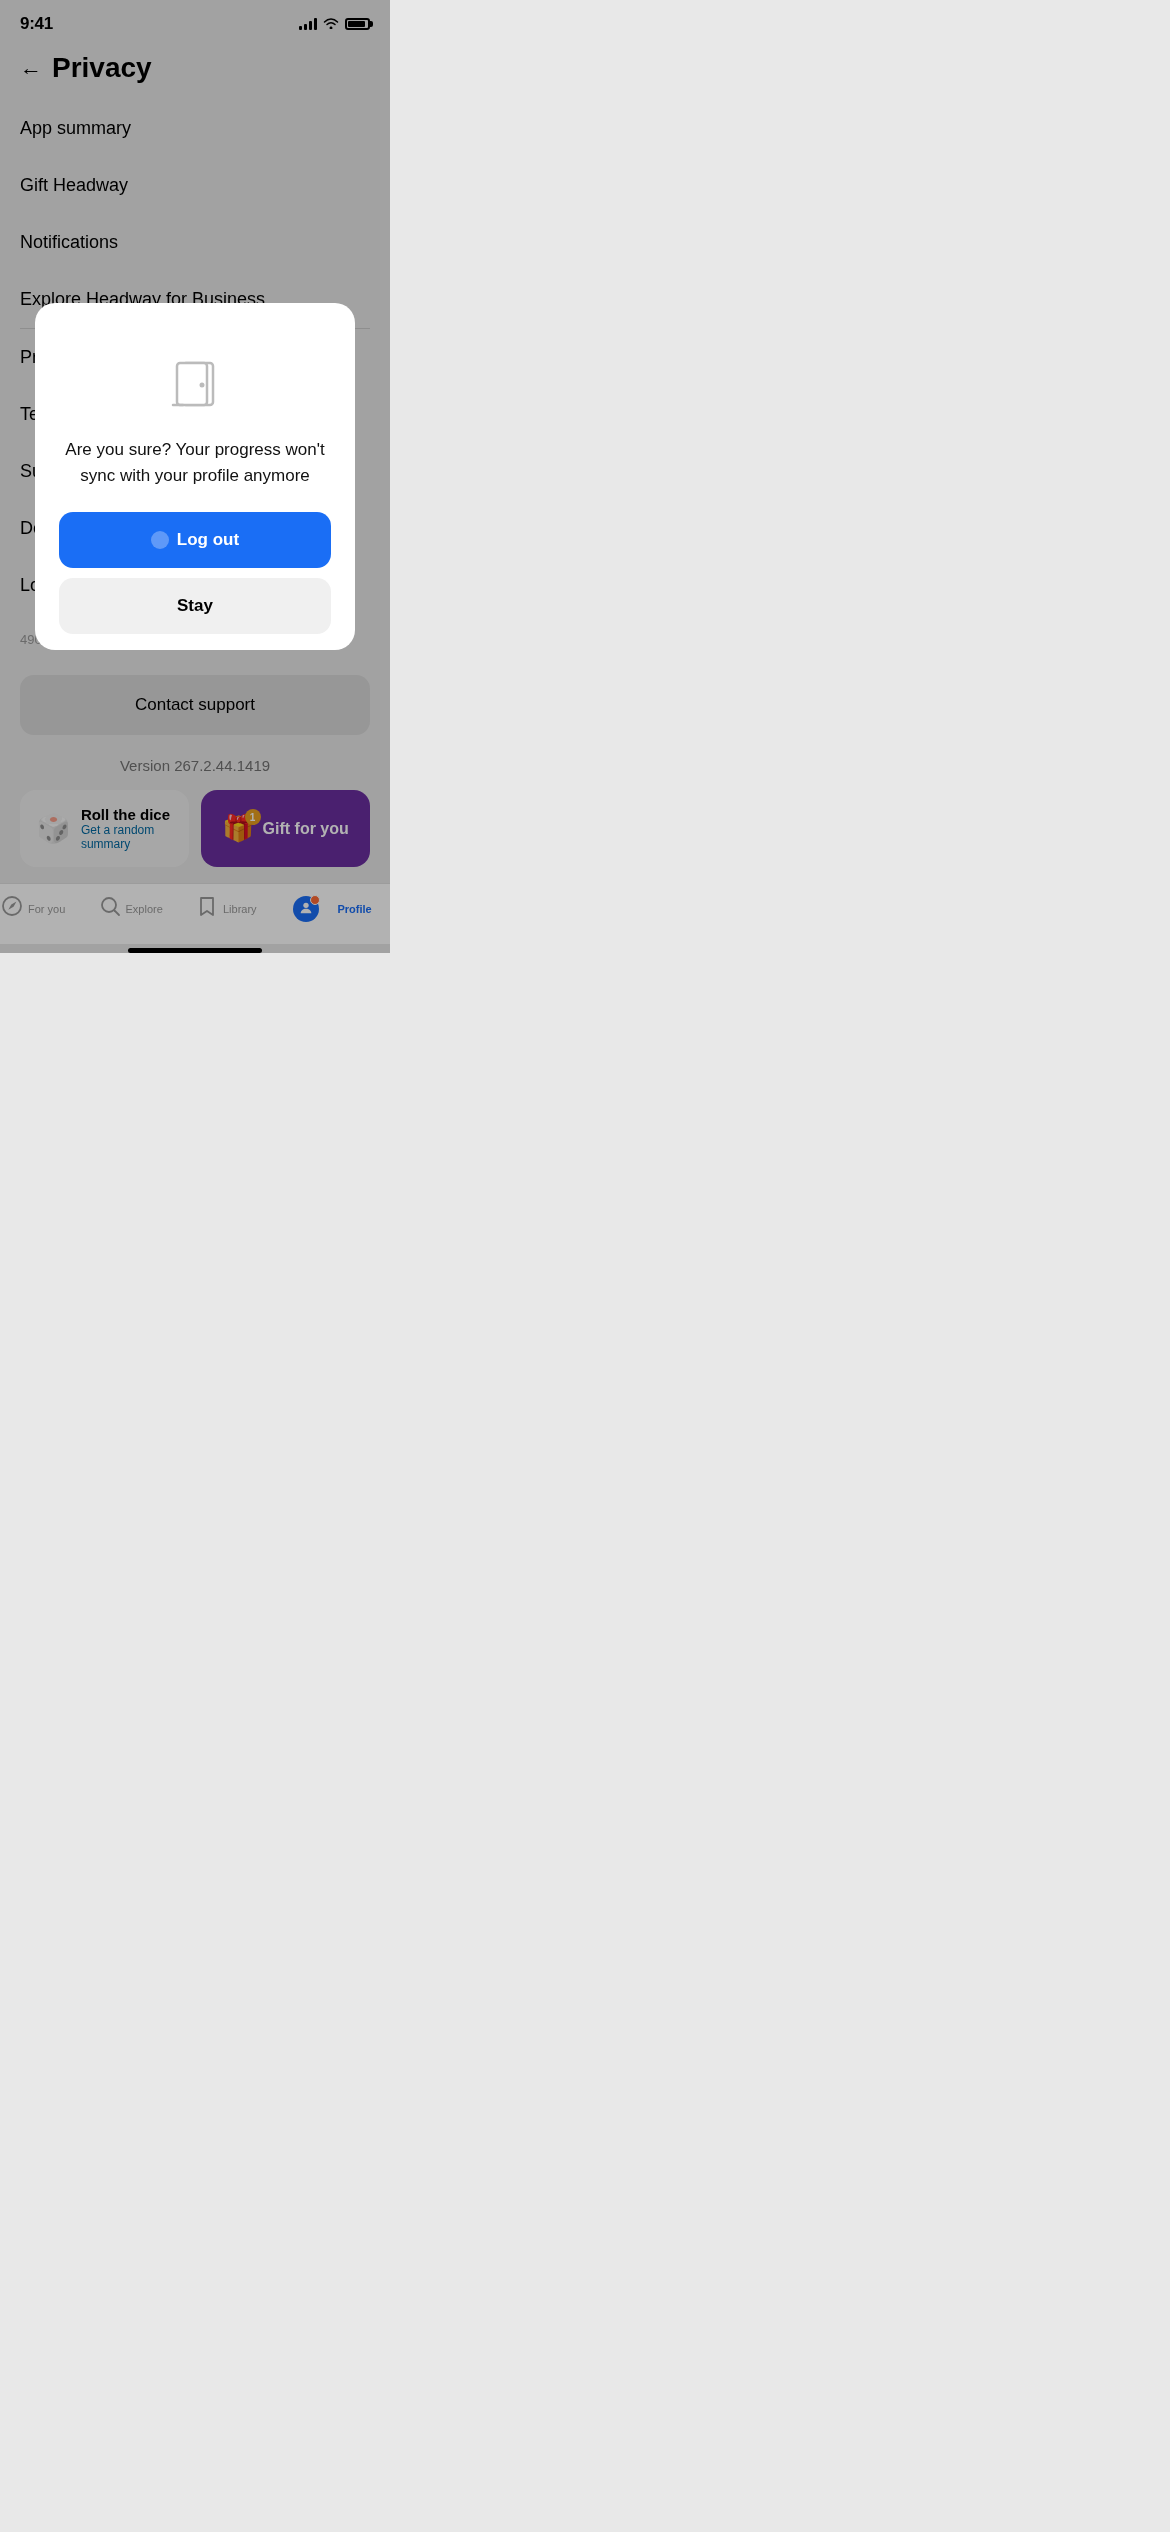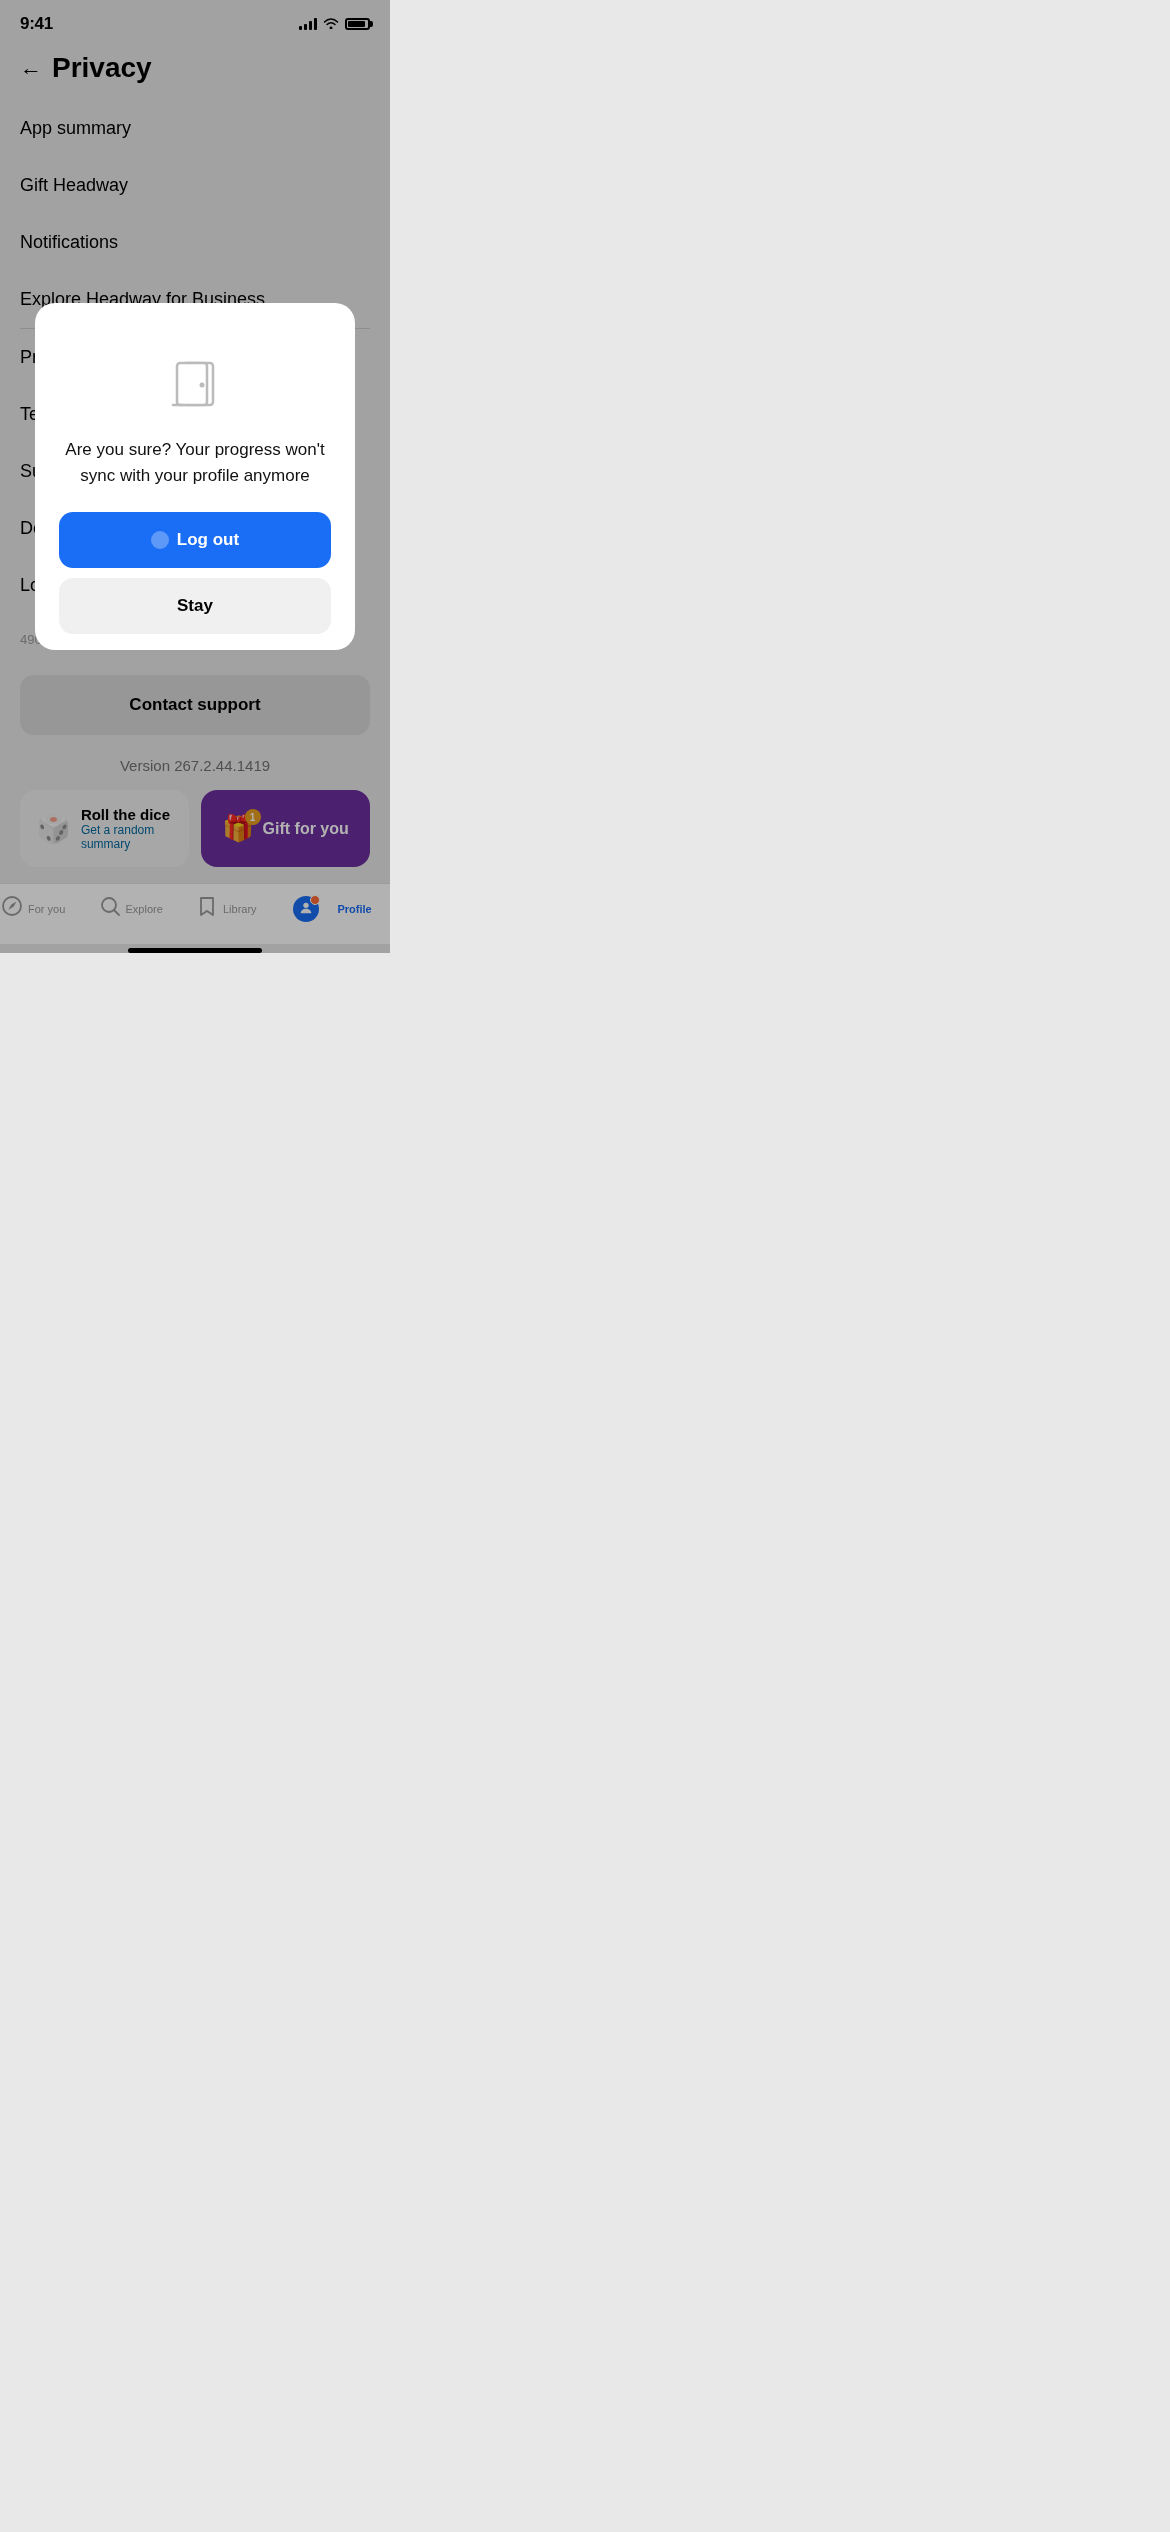--- a/index.html
+++ b/index.html
@@ -120,21 +120,21 @@
     .settings-bottom {
       padding: 0 20px;
       background: #e8e8e8;
     }
     .contact-support-btn {
       background: #d8d8d8;
       border-radius: 14px;
       padding: 20px;
       text-align: center;
       font-size: 17px;
-      font-weight: 700;
+      font-weight: 400;
       color: #000;
       margin: 10px 0;
     }
     .version-text {
       text-align: center;
       font-size: 15px;
       color: #737373;
       padding: 12px 0 16px;
     }
 

